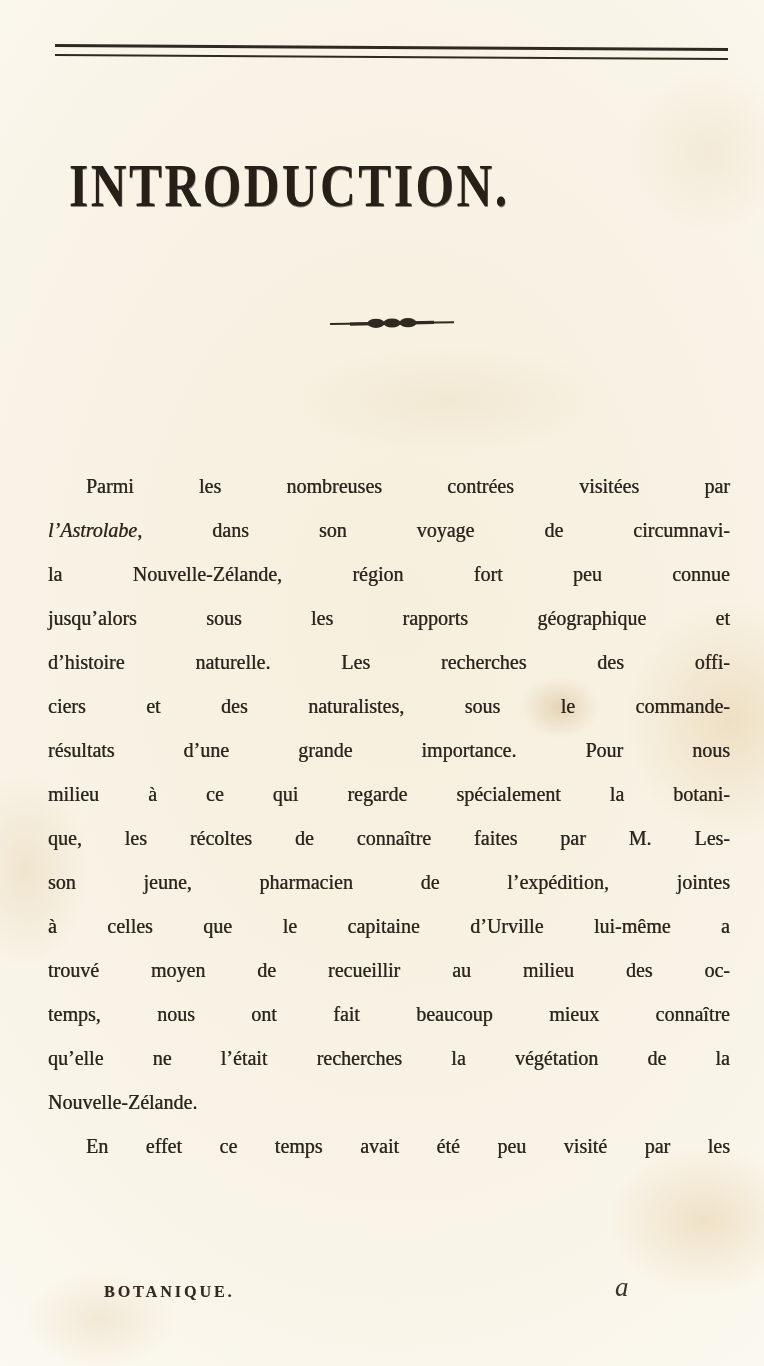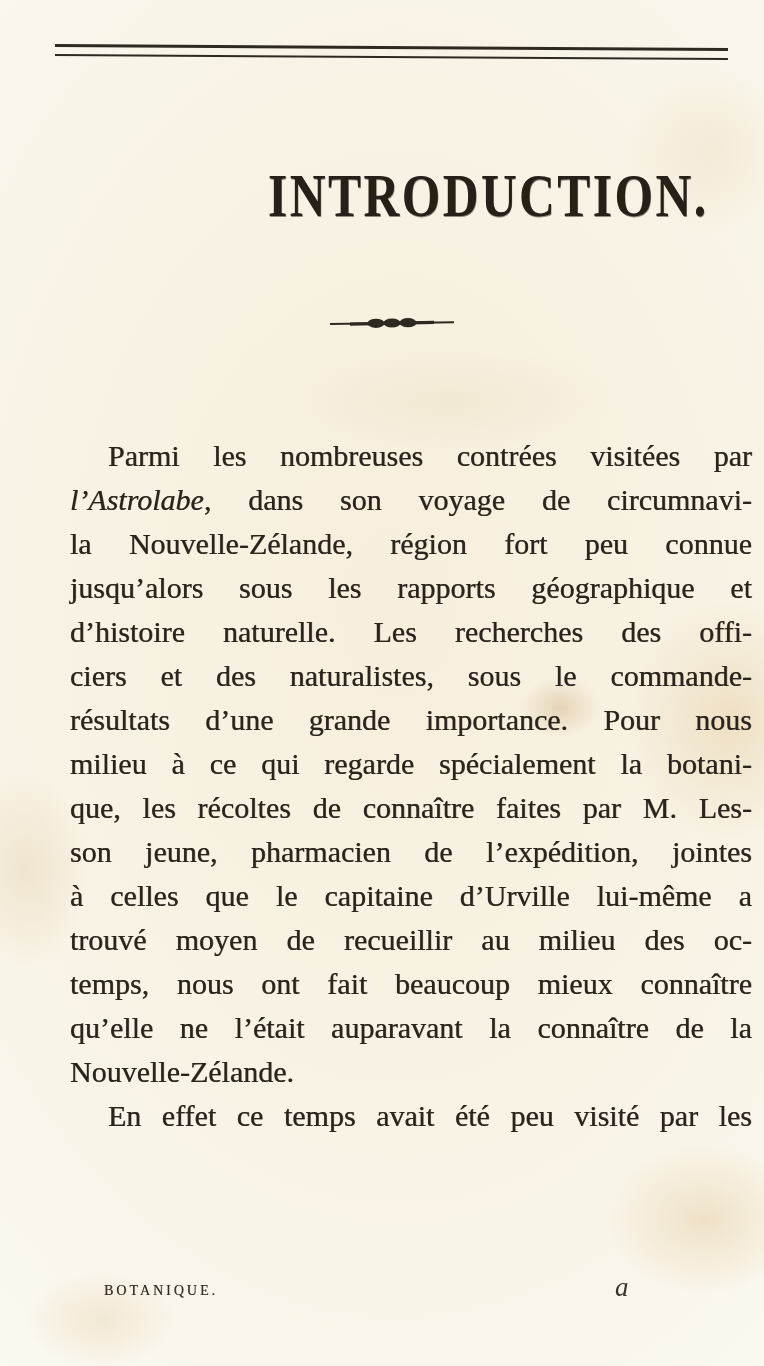--- a/index.html
+++ b/index.html
@@ -32,49 +32,48 @@
   .stain.s7 { left: 240px; top: 330px; width: 420px; height: 140px;
     background: radial-gradient(closest-side, rgba(212,182,128,0.14), rgba(212,182,128,0) 78%); }
 
   .top-rule {
     position: absolute; left: 55px; top: 46px; width: 673px; height: 7px;
     border-top: 3px solid #2e2921;
     border-bottom: 2px solid #2e2921;
     transform: rotate(0.35deg);
   }
   .title-wrap {
-    position: absolute; left: 0; right: 0; top: 160px;
-    text-align: right; padding-left: 30px;
+    position: absolute; left: 0; right: 0; top: 150px;
+    text-align: left; padding-left: 14px;
   }
   .title {
     display: inline-block;
     font-size: 62px; font-weight: 700; letter-spacing: 3px;
     transform: scaleX(0.80);
     transform-origin: center;
     color: #262019;
     text-shadow: 0.6px 0.6px 0 rgba(38,32,25,0.5);
     white-space: nowrap;
   }
   .ornament {
     position: absolute; left: 328px; top: 314px; width: 128px; height: 18px;
   }
   .textblock {
-    position: absolute; left: 48px; top: 434px; width: 682px;
-    font-size: 30px; line-height: 44px;
+    position: absolute; left: 48px; top: 464px; width: 682px;
+    font-size: 20px; line-height: 44px;
     color: #2b241c;
     text-shadow: 0.45px 0.45px 0 rgba(43,36,28,0.55), -0.25px 0 0 rgba(43,36,28,0.30);
-    margin-left: 22px;
   }
   .line { white-space: normal; }
   .line.just { text-align: justify; text-align-last: justify; }
   .line.indent { text-indent: 38px; }
   .line .it { font-style: italic; }
   .footer-left {
     position: absolute; left: 104px; top: 1283px;
-    font-size: 14px; font-weight: 400; letter-spacing: 3px;
+    font-size: 16px; font-weight: 700; letter-spacing: 3px;
     color: #322a20;
     text-shadow: 0.4px 0.4px 0 rgba(50,42,32,0.5);
   }
   .footer-right {
     position: absolute; left: 615px; top: 1272px;
     font-size: 27px; font-style: italic; color: #3a332a;
   }
 </style>
 </head>
 <body>
@@ -110,21 +109,21 @@
       <div class="line just"><span>jusqu’alors sous les rapports géographique et</span></div>
       <div class="line just"><span>d’histoire naturelle. Les recherches des offi-</span></div>
       <div class="line just"><span>ciers et des naturalistes, sous le commande-</span></div>
       <div class="line just"><span>résultats d’une grande importance. Pour nous</span></div>
       <div class="line just"><span>milieu à ce qui regarde spécialement la botani-</span></div>
       <div class="line just"><span>que, les récoltes de connaître faites par M. Les-</span></div>
       <div class="line just"><span>son jeune, pharmacien de l’expédition, jointes</span></div>
       <div class="line just"><span>à celles que le capitaine d’Urville lui-même a</span></div>
       <div class="line just"><span>trouvé moyen de recueillir au milieu des oc-</span></div>
       <div class="line just"><span>temps, nous ont fait beaucoup mieux connaître</span></div>
-      <div class="line just"><span>qu’elle ne l’était auparavant la connaître de la</span></div>
+      <div class="line just"><span>qu’elle ne l’était recherches la végétation de la</span></div>
       <div class="line"><span>Nouvelle-Zélande.</span></div>
       <div class="line indent just"><span>En effet ce temps avait été peu visité par les</span></div>
     </div>
 
   <div class="footer-left">BOTANIQUE.</div>
   <div class="footer-right">a</div>
 
 </div>
 
 </body></html>

